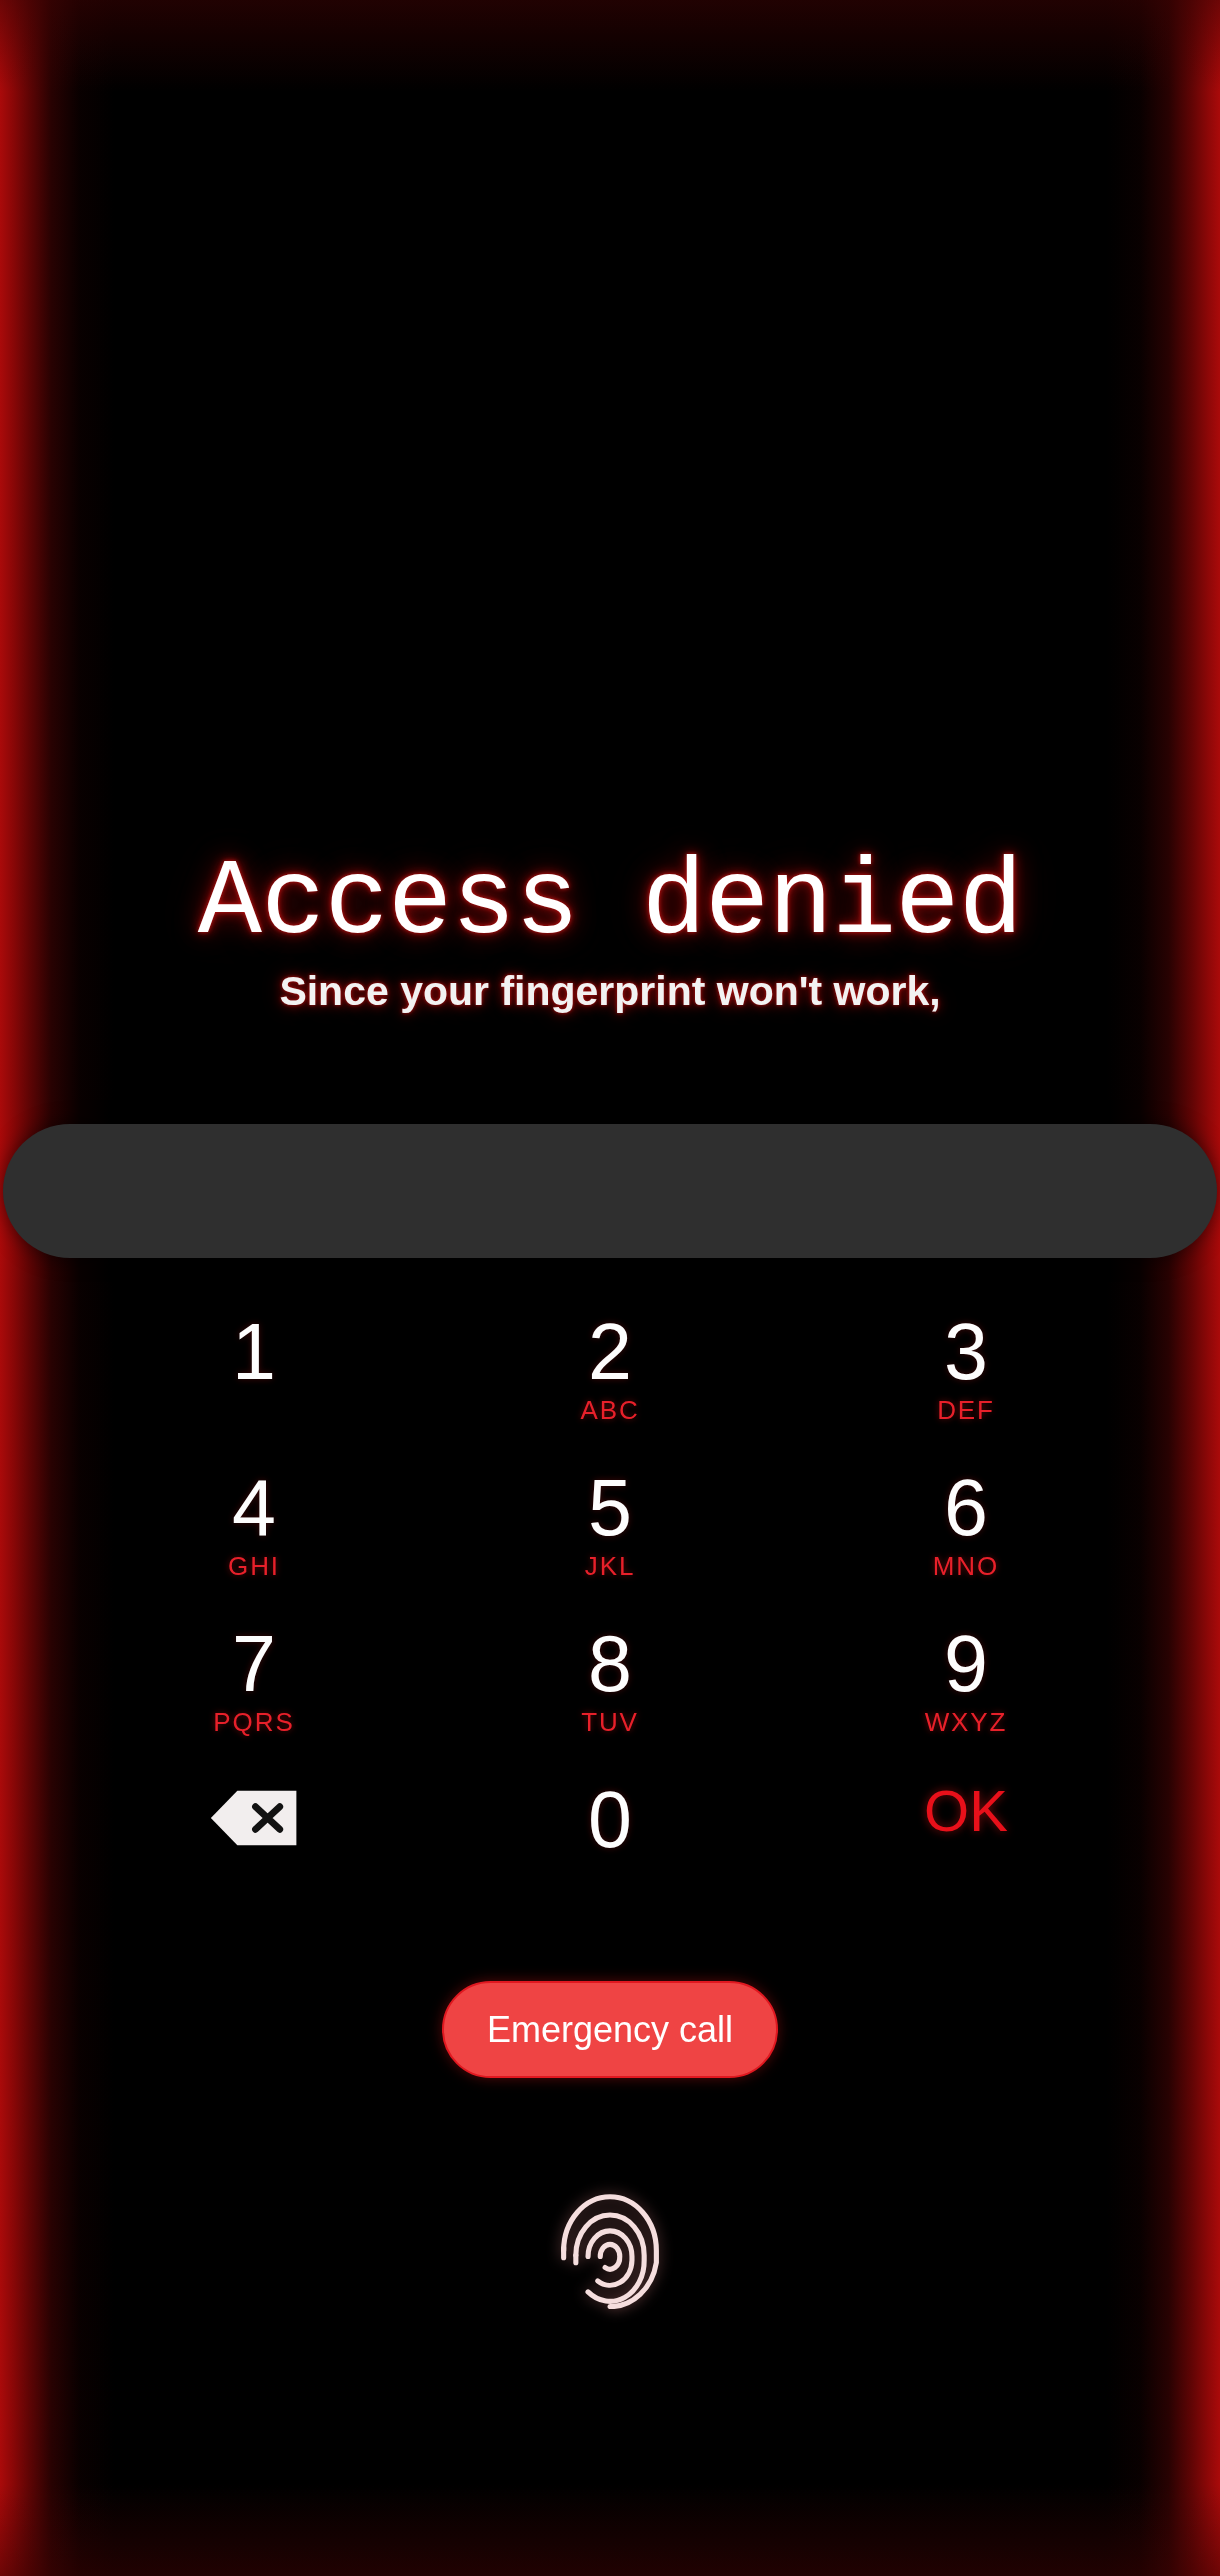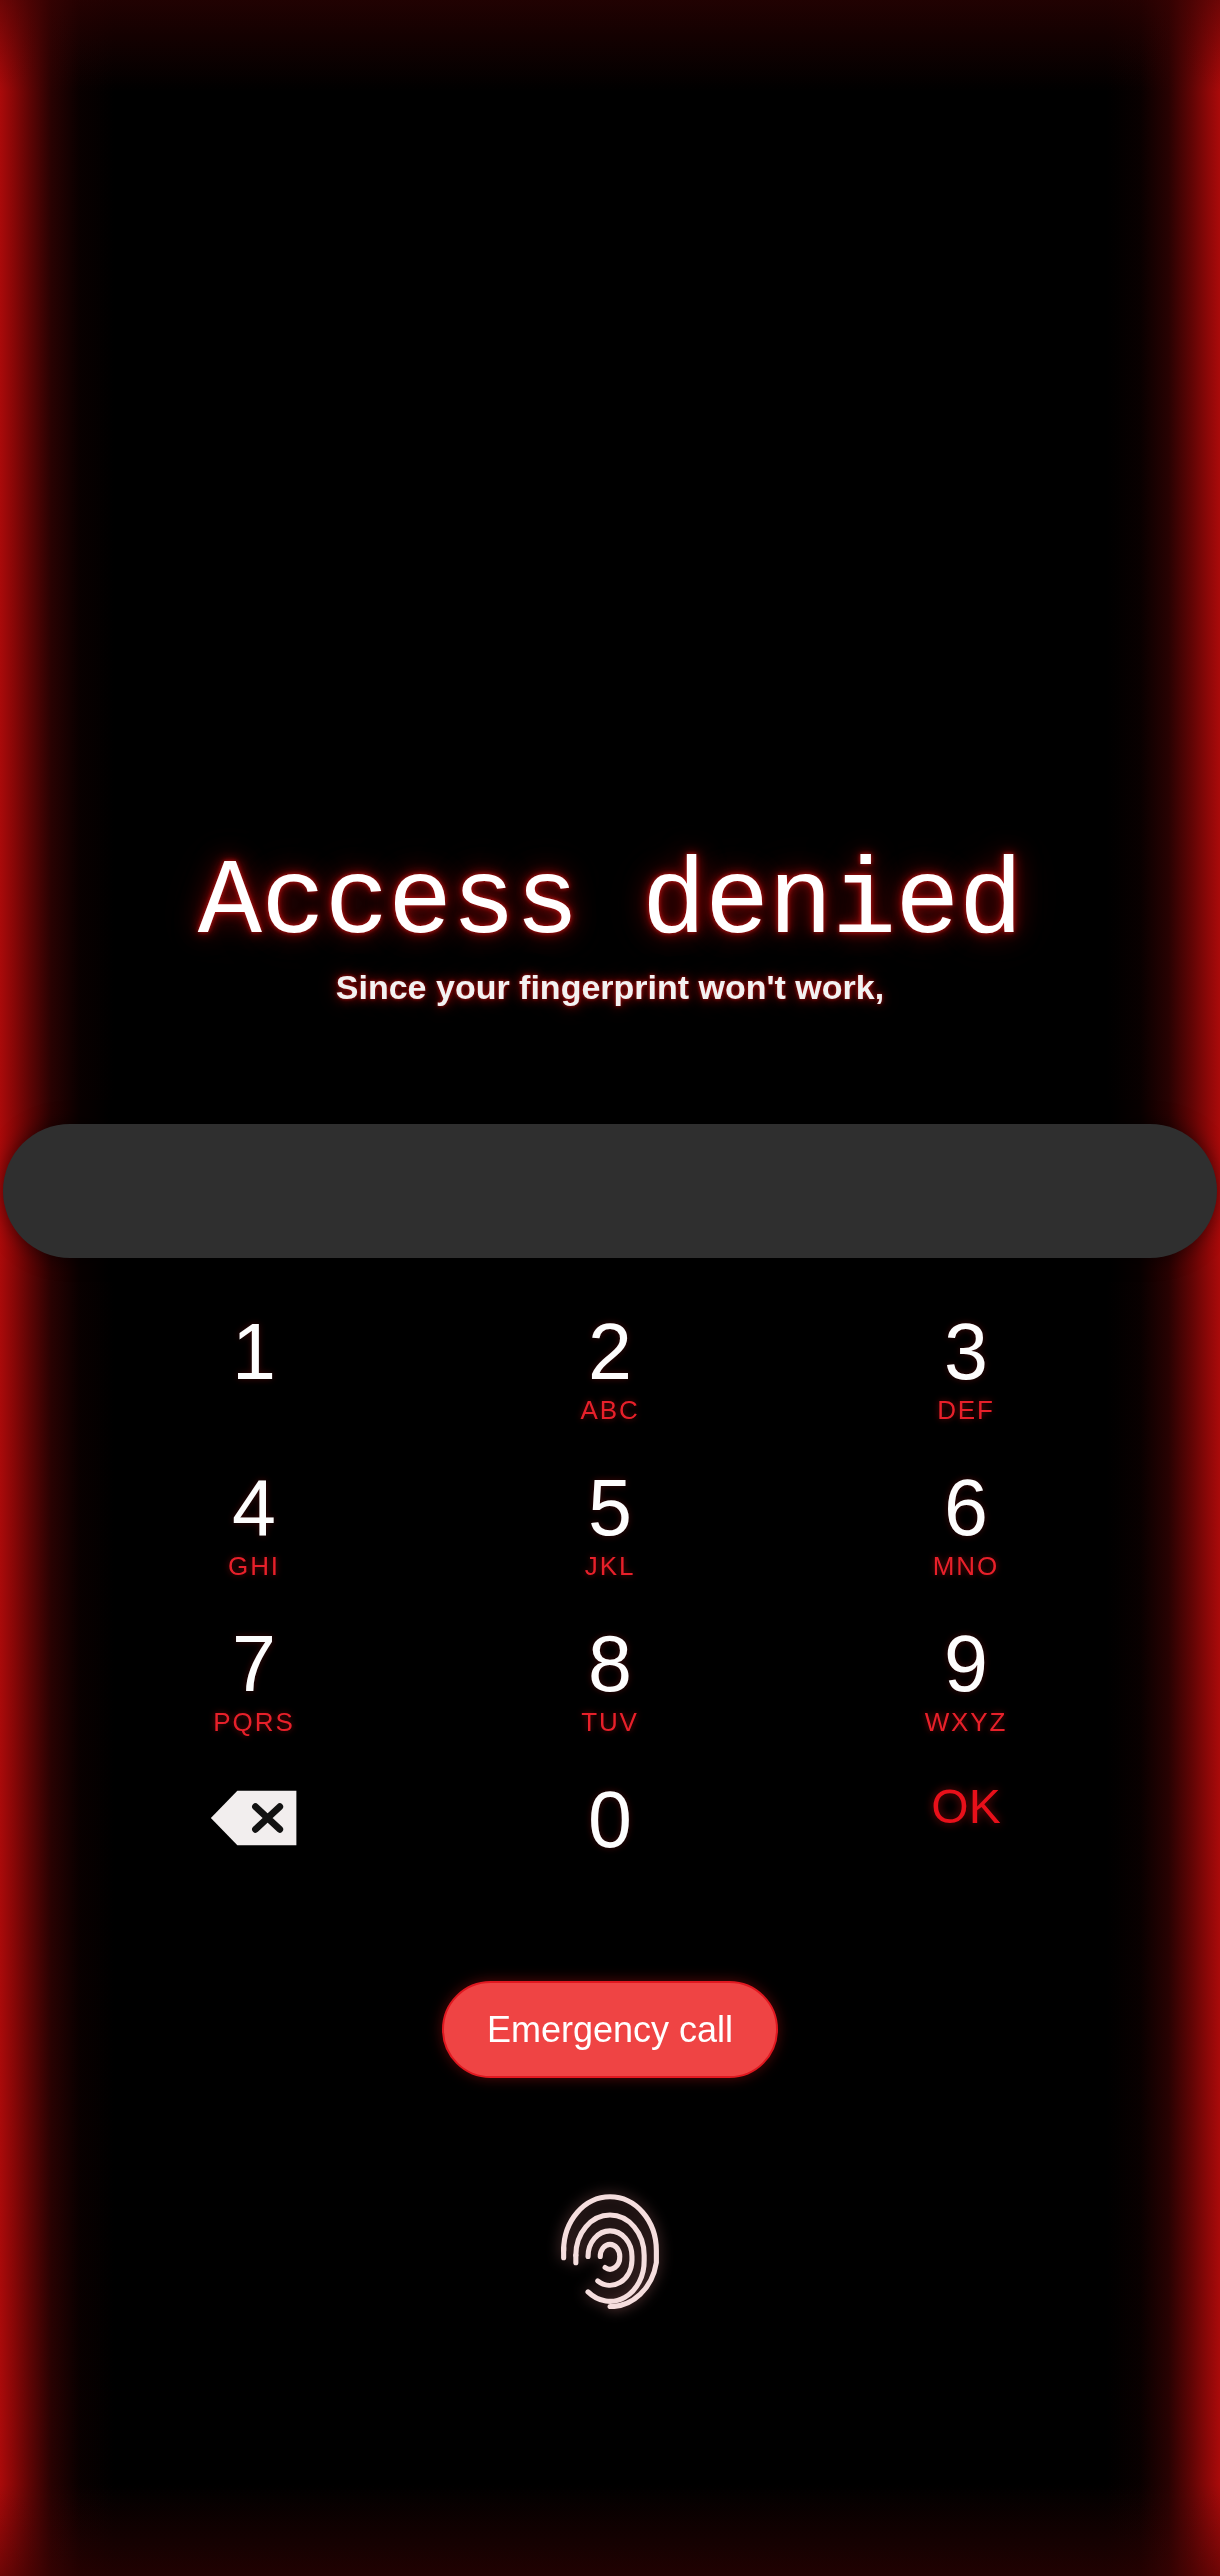--- a/index.html
+++ b/index.html
@@ -86,21 +86,21 @@
     letter-spacing: -0.8px;
     text-shadow:
       0 0 4.6px rgba(200,20,20,0.95),
       0 0 12.2px rgba(170,12,12,0.9),
       0 0 26px rgba(130,8,8,0.75),
       0 0 46px rgba(100,5,5,0.5);
     font-family: Liberation Mono, monospace;
   }
   .subtitle {
     margin-top: 10.7px;
-    font-size: 34px;
+    font-size: 41px;
     line-height: 1.17;
     font-weight: 700;
     color: #f2f2f2;
     text-shadow:
       0 0 3.8px rgba(190,18,18,0.95),
       0 0 10.7px rgba(160,10,10,0.85),
       0 0 21.4px rgba(120,6,6,0.6);
   }
   .subtitle-line { display: block; }
 
@@ -156,21 +156,21 @@
   .key-letters {
     margin-top: 7.6px;
     font-size: 26px;
     letter-spacing: 1.9px;
     font-weight: 400;
     color: #e8202a;
     text-shadow: 0 0 6.1px rgba(200,20,20,0.55);
     min-height: 27.5px;
   }
   .key-ok {
-    font-size: 48px;
+    font-size: 58px;
     line-height: 0.9;
     font-weight: 400;
     color: #e8101a;
     text-shadow: 0 0 9.2px rgba(210,20,20,0.6);
   }
   .key-backspace { padding-top: 26px; }
   .bksp-svg { display:block; }
 
   
   .emergency-wrap {

